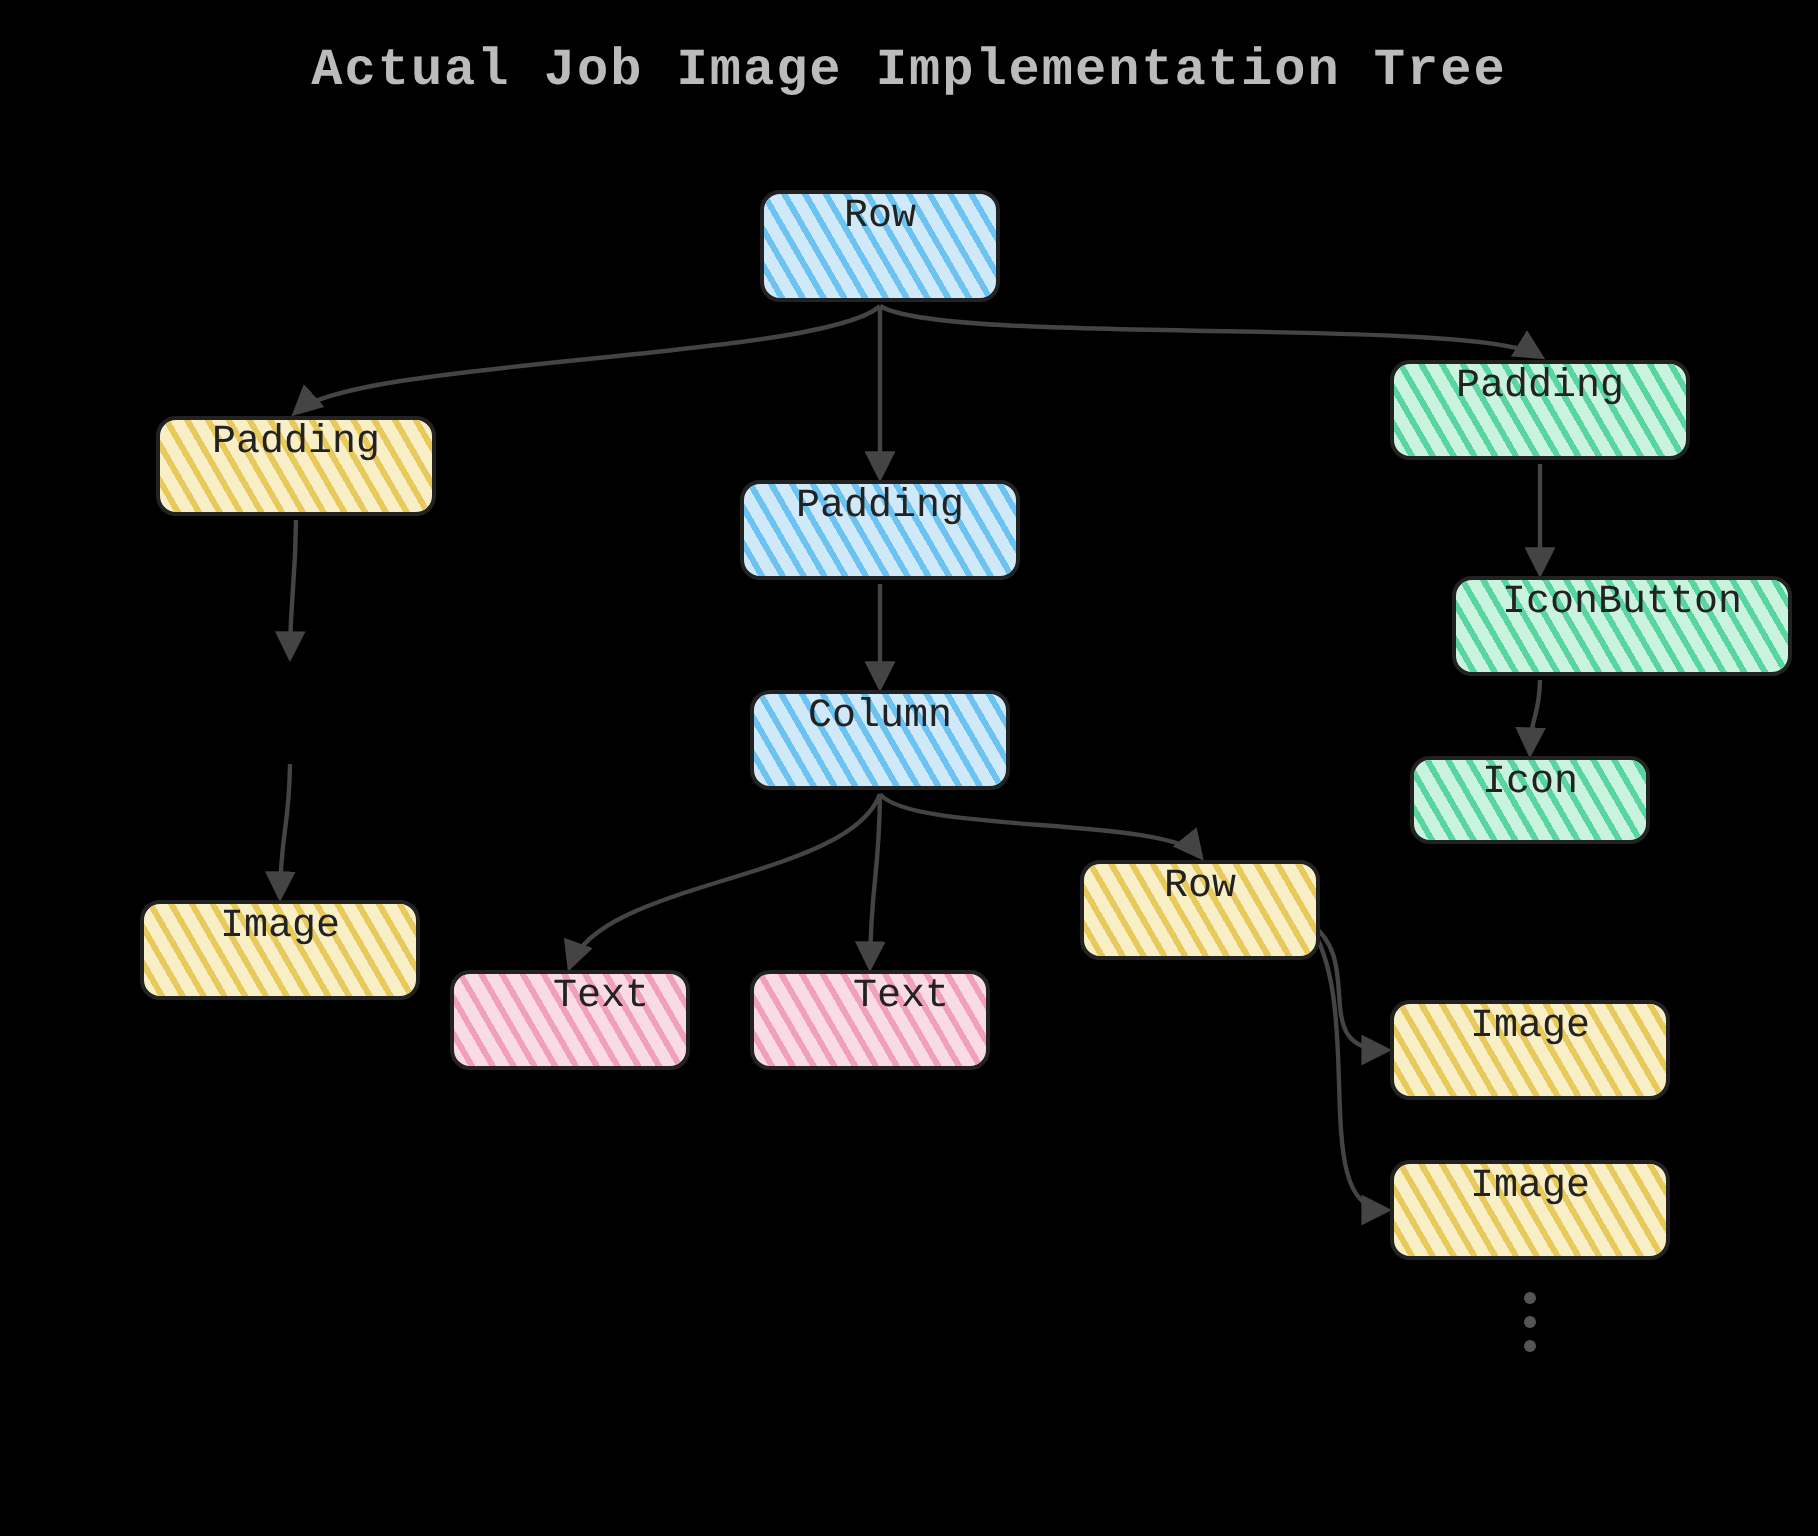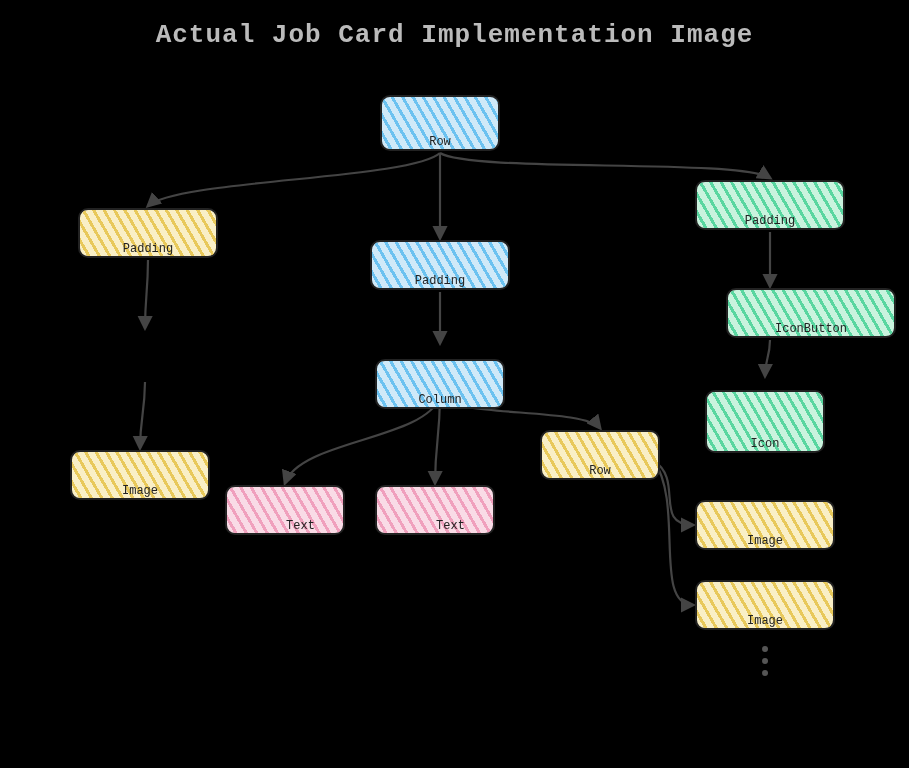--- a/index.html
+++ b/index.html
@@ -32,23 +32,23 @@
     width: 909px;
     height: 768px;
     pointer-events: none;
   }
   .node {
     position: absolute;
     box-sizing: border-box;
     border: 2px solid #222;
     border-radius: 10px;
     display: flex;
-    align-items: flex-end;
+    align-items: flex-start;
     justify-content: center;
-    font-size: 12px;
+    font-size: 20px;
     font-weight: 500;
     color: #222;
     overflow: hidden;
     
   }
   .node .label {
     position: relative;
     z-index: 2;
   }
   .node::before {
@@ -77,21 +77,21 @@
     align-items: center;
   }
   .dots span {
     width: 6px; height: 6px; border-radius: 50%; background: #555;
   }
 </style>
 </head>
 <body>
 <div class="canvas">
 
-<div class="title">Actual Job Card Implementation Image</div>
+<div class="title">Actual Job Image Implementation Tree</div>
 
 <svg class="edges">
   <defs>
     <marker id="arrow" viewBox="0 0 10 10" refX="8" refY="5" markerWidth="7" markerHeight="7" orient="auto-start-reverse">
       <path d="M 0 0 L 10 5 L 0 10 z" fill="#444"></path>
     </marker>
   </defs>
   <g id="edge-group" stroke="#444" stroke-width="2.2" fill="none">
         <path d="M 440 153 C 410.8 179.5, 177.2 179.5, 148 206" marker-end="url(#arrow)"></path>
         <path d="M 440 153 C 440 195.5, 440 195.5, 440 238" marker-end="url(#arrow)"></path>
@@ -114,21 +114,21 @@
     </div>
 <div id="n-l_pad" class="node c-yellow" style="left: 78px; top: 208px; width: 140px; height: 50px;">
       <span class="label">Padding</span>
     </div>
 <div id="n-l_image" class="node c-yellow" style="left: 70px; top: 450px; width: 140px; height: 50px;">
       <span class="label">Image</span>
     </div>
 <div id="n-m_pad" class="node c-blue" style="left: 370px; top: 240px; width: 140px; height: 50px;">
       <span class="label">Padding</span>
     </div>
-<div id="n-m_col" class="node c-blue" style="left: 375px; top: 359px; width: 130px; height: 50px;">
+<div id="n-m_col" class="node c-blue" style="left: 375px; top: 345px; width: 130px; height: 50px;">
       <span class="label">Column</span>
     </div>
 <div id="n-m_text1" class="node c-pink" style="left: 225px; top: 485px; width: 120px; height: 50px;">
       <span class="label">Text</span>
     </div>
 <div id="n-m_text2" class="node c-pink" style="left: 375px; top: 485px; width: 120px; height: 50px;">
       <span class="label">Text</span>
     </div>
 <div id="n-m_row" class="node c-yellow" style="left: 540px; top: 430px; width: 120px; height: 50px;">
       <span class="label">Row</span>
@@ -138,21 +138,21 @@
     </div>
 <div id="n-m_img2" class="node c-yellow" style="left: 695px; top: 580px; width: 140px; height: 50px;">
       <span class="label">Image</span>
     </div>
 <div id="n-r_pad" class="node c-green" style="left: 695px; top: 180px; width: 150px; height: 50px;">
       <span class="label">Padding</span>
     </div>
 <div id="n-r_icb" class="node c-green" style="left: 685px; top: 288px; width: 170px; height: 50px; margin-left: 41px;">
       <span class="label">IconButton</span>
     </div>
-<div id="n-r_icon" class="node c-green" style="left: 705px; top: 390px; width: 120px; height: 63px;">
+<div id="n-r_icon" class="node c-green" style="left: 705px; top: 378px; width: 120px; height: 44px;">
       <span class="label">Icon</span>
     </div>
 
 <div id="dots" class="dots" style="left: 762px; top: 646px;">
   <span></span>
       <span></span>
       <span></span>
 </div>
 
 </div>

